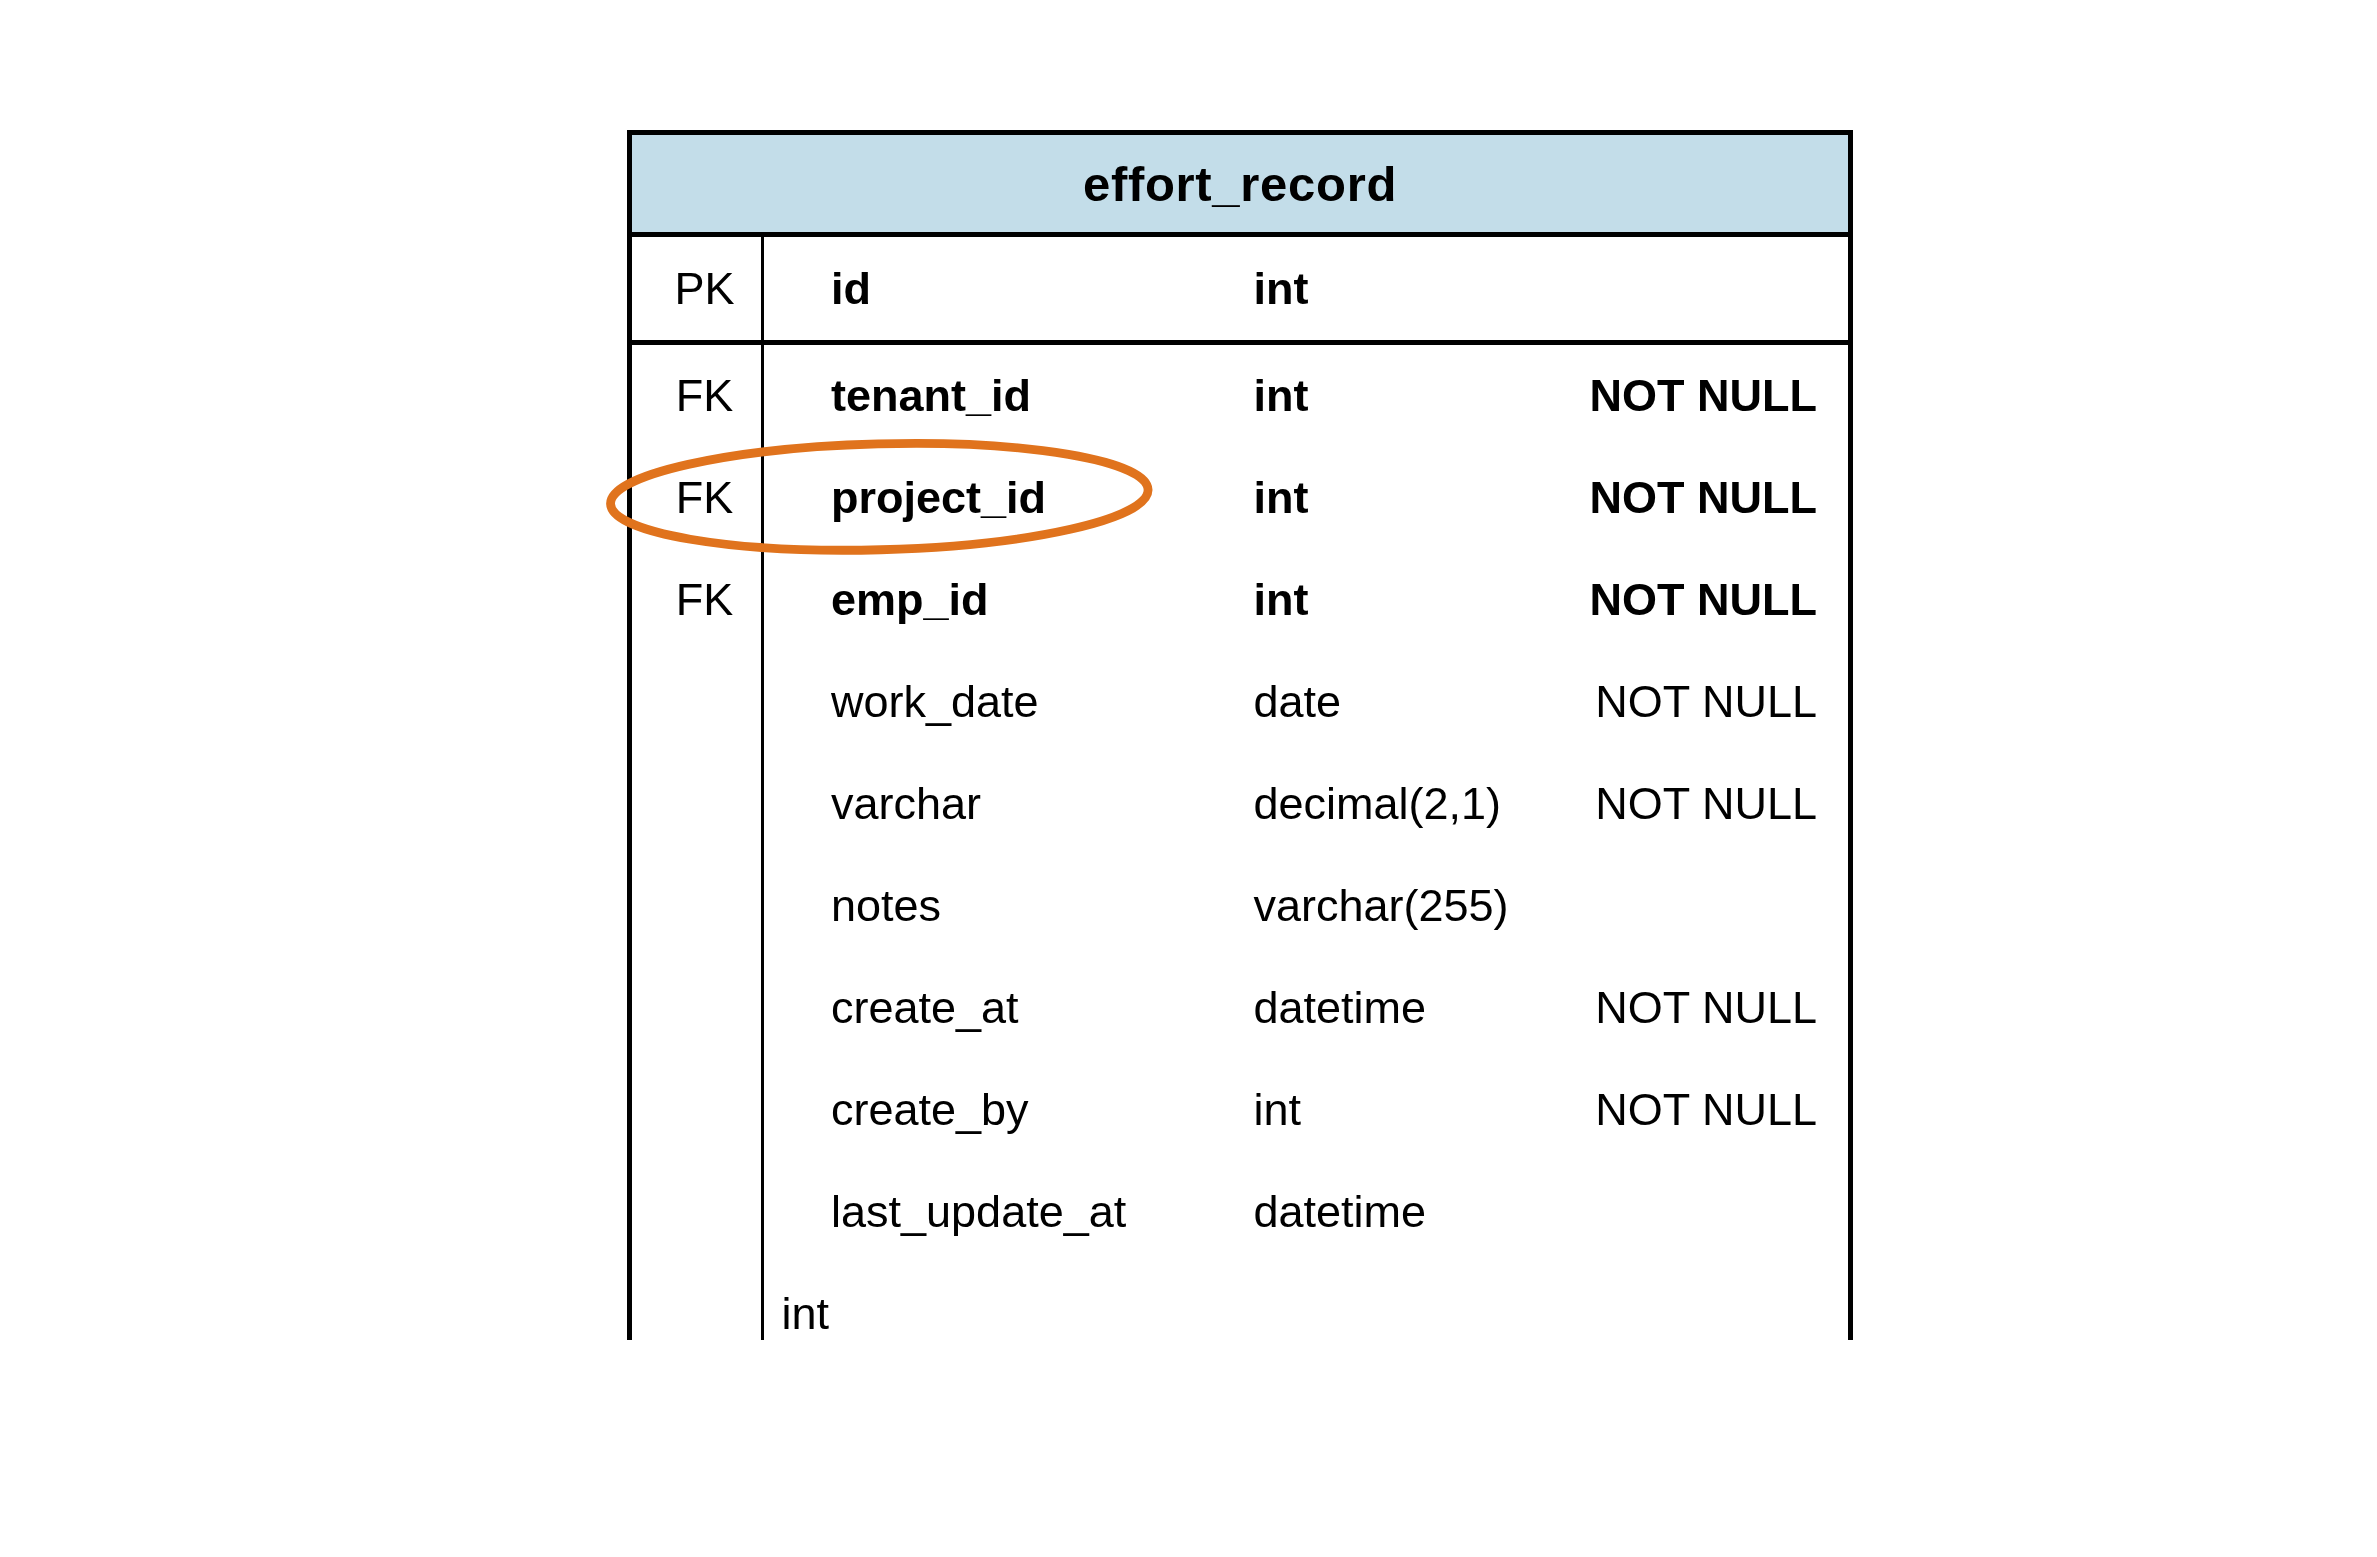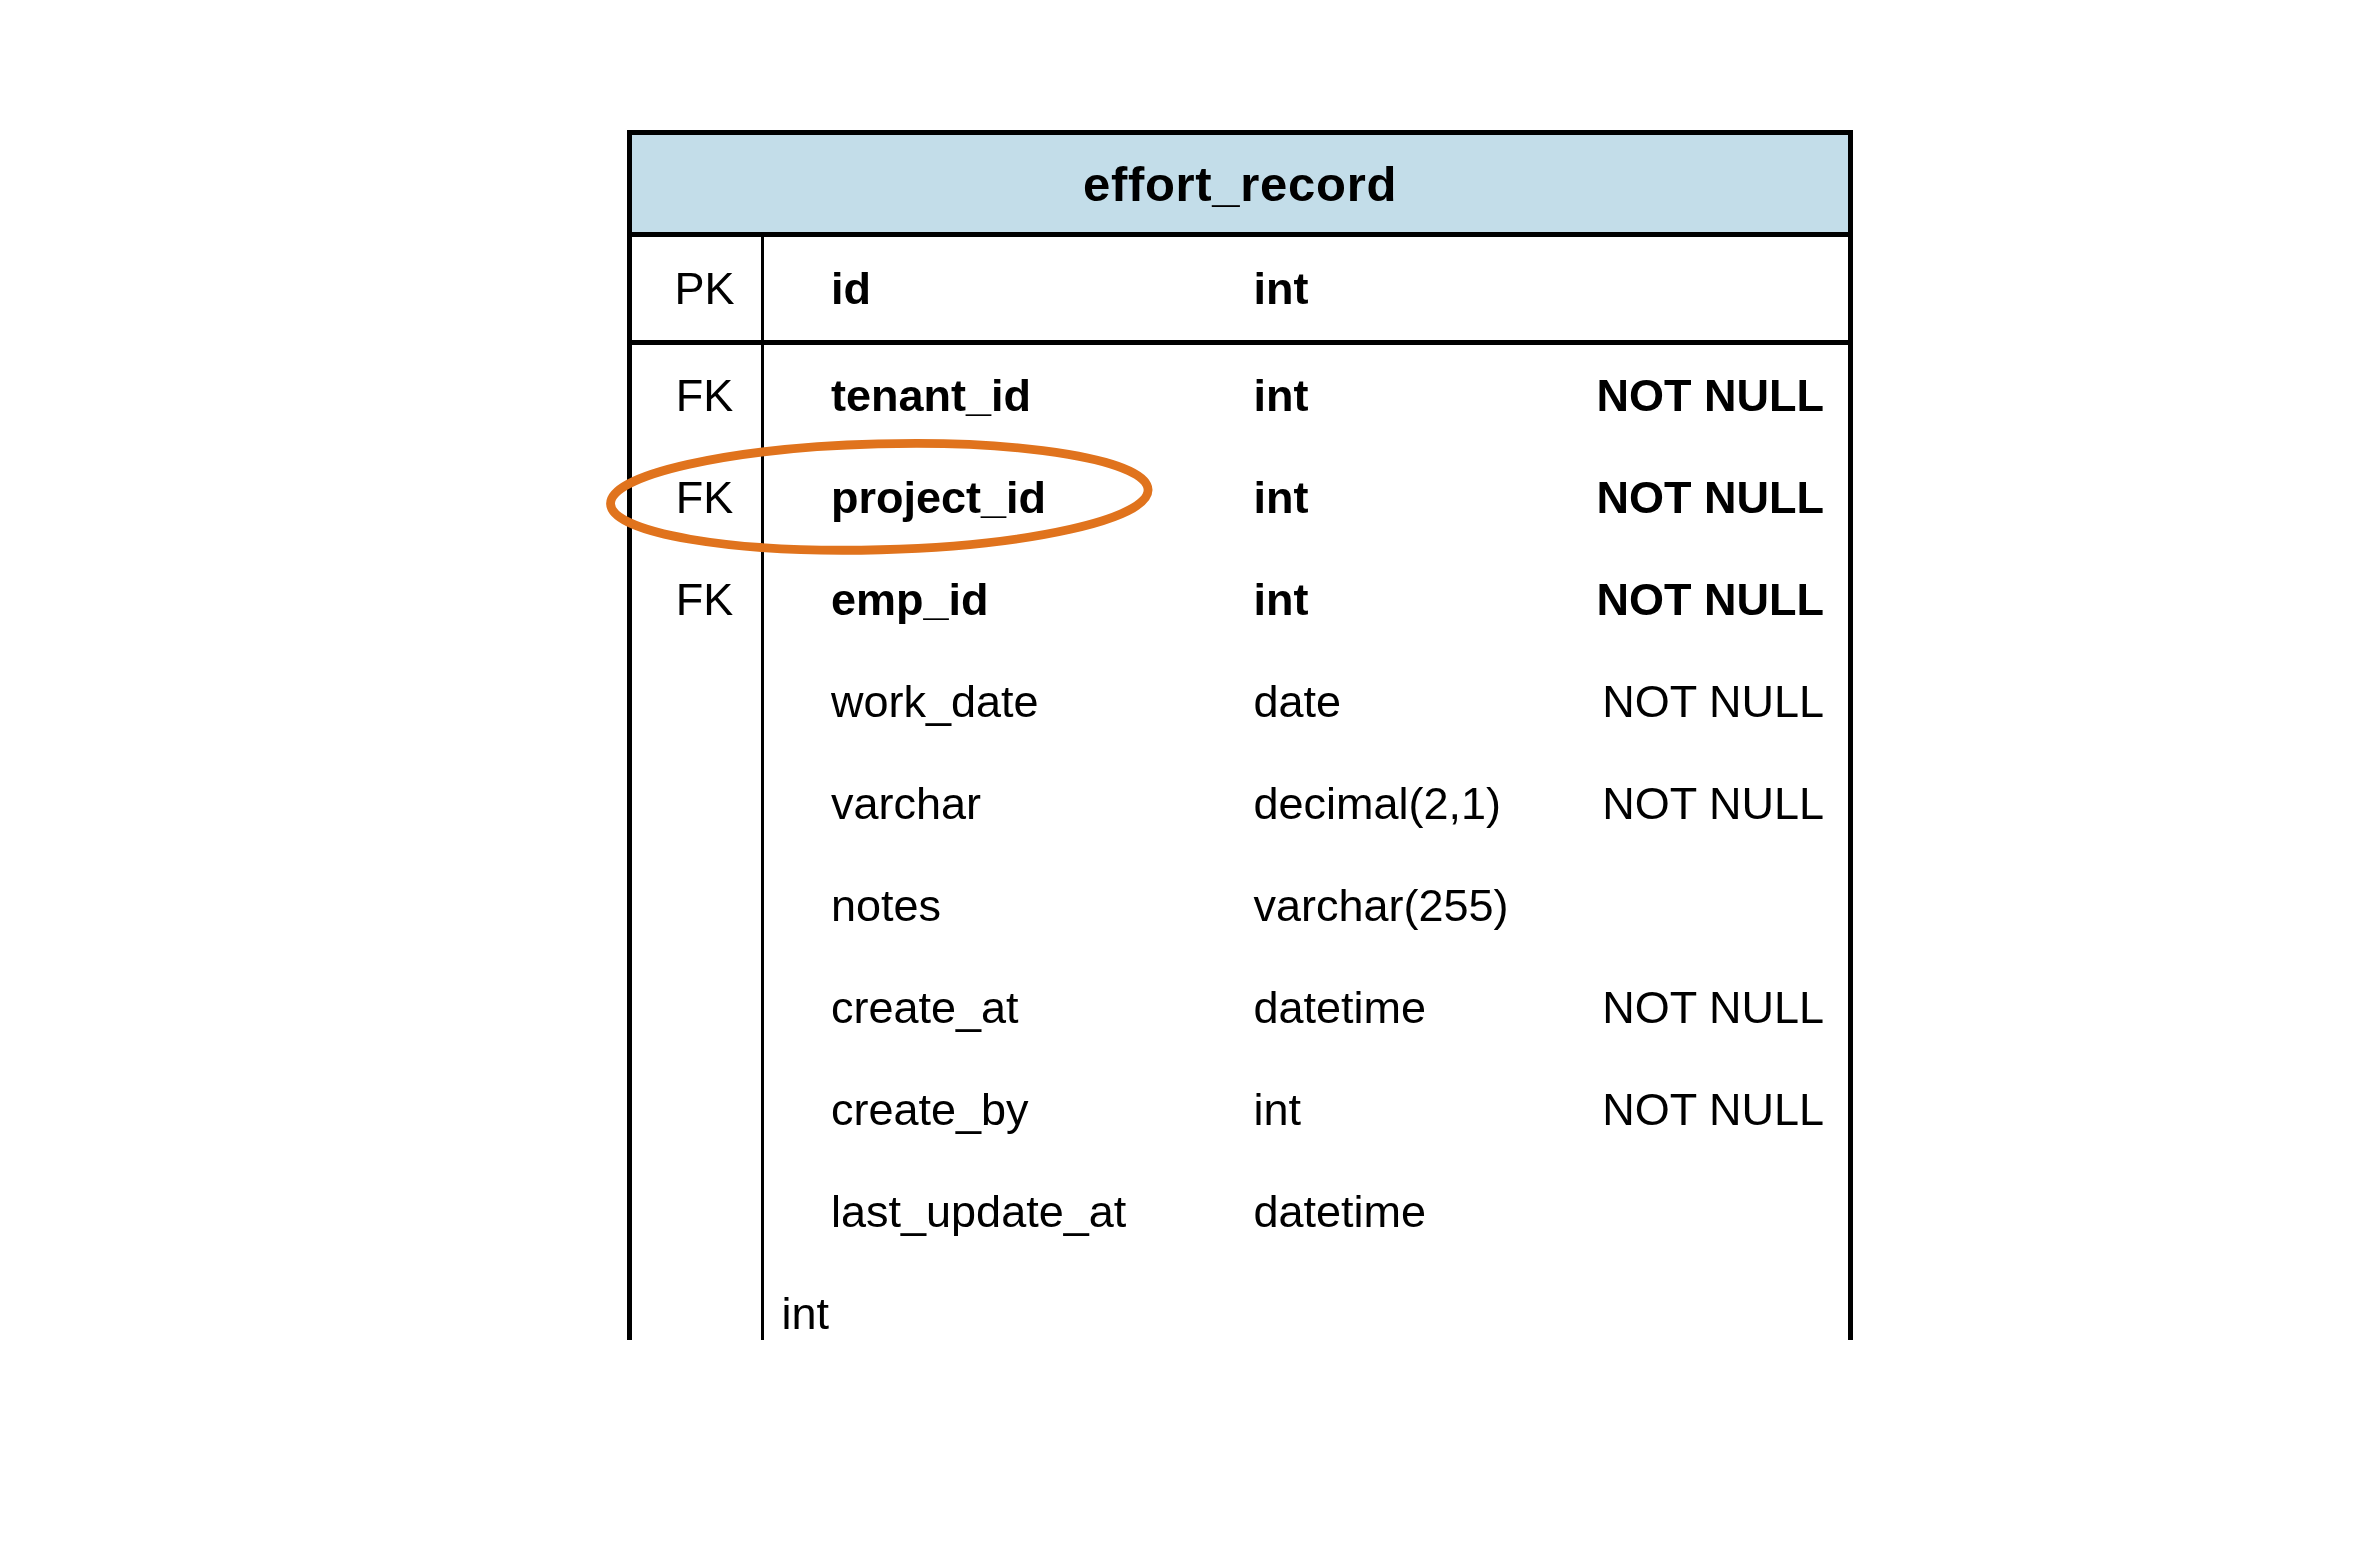--- a/index.html
+++ b/index.html
@@ -54,21 +54,21 @@
     overflow: visible;
     margin-left: 16px;
   }
   .cell.key {
     justify-content: center;
     border-right: 3.4px solid #000000;
     font-weight: normal;
   }
   .cell.name { padding-left: 51px; }
   .cell.type { padding-left: 1.4px; }
-  .cell.constraint { justify-content: flex-end; padding-right: 24px; }
+  .cell.constraint { justify-content: flex-end; padding-right: 31px; }
   .er-row.bold .cell.name,
   .er-row.bold .cell.type,
   .er-row.bold .cell.constraint { font-weight: bold; }
 
   
   .annotation {
     position: absolute;
     left: 603px;
     top: 435px;
     width: 554px;

